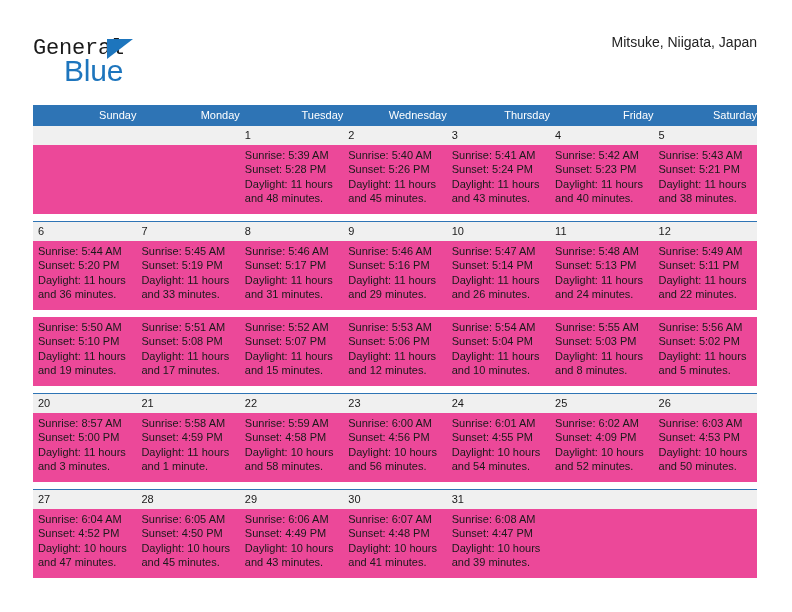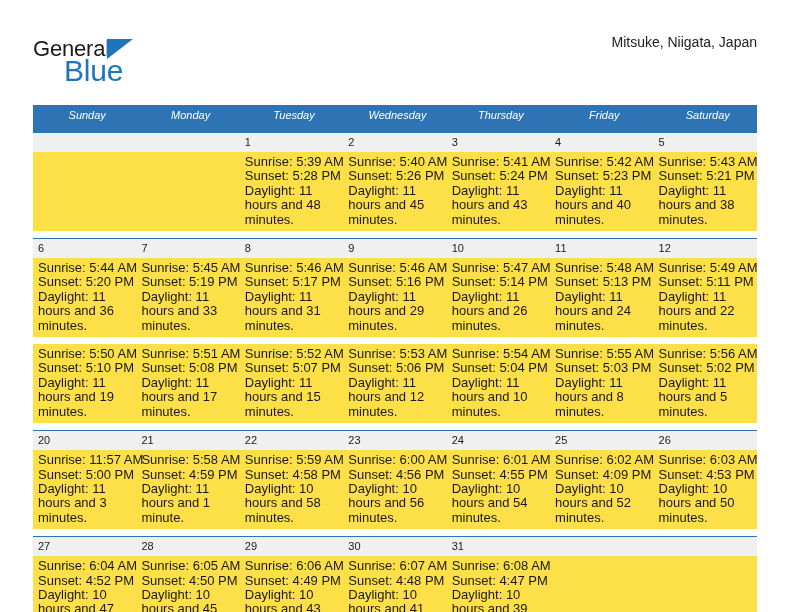--- a/index.html
+++ b/index.html
@@ -37,21 +37,21 @@
     width: 140px;
     height: 52px;
   }
   .logo-general {
     position: absolute;
     left: 0;
     top: 0;
     font-size: 22px;
     letter-spacing: -0.2px;
     color: #1a1a1a;
-    font-family: Liberation Sans, sans-serif;
+    font-family: Liberation Mono, monospace;
     line-height: 24px;
   }
   .logo-tri {
     position: absolute;
     left: 74px;
     top: 2px;
     width: 0;
     height: 0;
     border-left: 26px solid #1d75bd;
     border-bottom: 20px solid transparent;
@@ -95,25 +95,24 @@
     border-collapse: collapse;
     table-layout: fixed;
   }
   .cal col { width: 103.43px; }
 
   .dow-row th {
     background: #2e74b5;
     color: #ffffff;
     font-weight: normal;
     font-size: 11px;
-    text-align: center;
-    padding: 4px 0 12px 5px;
+    text-align: right;
+    padding: 4px 0 5px 5px;
     height: 10px;
     line-height: 12px;
-    font-style: italic;
   }
 
   .sep-row td {
     padding: 0;
     height: 7px;
     background: #ffffff;
     border: none;
   }
 
   .date-row td {
@@ -122,22 +121,22 @@
     color: #1a1a1a;
     padding: 3px 0 3px 5px;
     line-height: 13px;
     border-top: 1.5px solid #2e74b5;
     vertical-align: top;
   }
   .date-row.first td { border-top: none; }
   .date-row td.empty { background: #f0f0f0; }
 
   .info-row td {
-    background: #fde047;
-    font-size: 13px;
+    background: #ec4899;
+    font-size: 11px;
     color: #1a1a1a;
     padding: 3px 6px 4px 5px;
     line-height: 14.4px;
     vertical-align: top;
     height: 62px;
   }
   .info-row td .ln { display: block; white-space: nowrap; }
   .info-row td .daylight { white-space: normal; }
 </style>
 </head>
@@ -319,21 +318,21 @@
         <td>20</td>
         <td>21</td>
         <td>22</td>
         <td>23</td>
         <td>24</td>
         <td>25</td>
         <td>26</td>
       </tr>
       <tr class="info-row">
         <td>
-          <span class="ln">Sunrise: 11:57 AM</span>
+          <span class="ln">Sunrise: 8:57 AM</span>
           <span class="ln">Sunset: 5:00 PM</span>
           <span class="daylight">Daylight: 11 hours and 3 minutes.</span>
         </td>
         <td>
           <span class="ln">Sunrise: 5:58 AM</span>
           <span class="ln">Sunset: 4:59 PM</span>
           <span class="daylight">Daylight: 11 hours and 1 minute.</span>
         </td>
         <td>
           <span class="ln">Sunrise: 5:59 AM</span>

